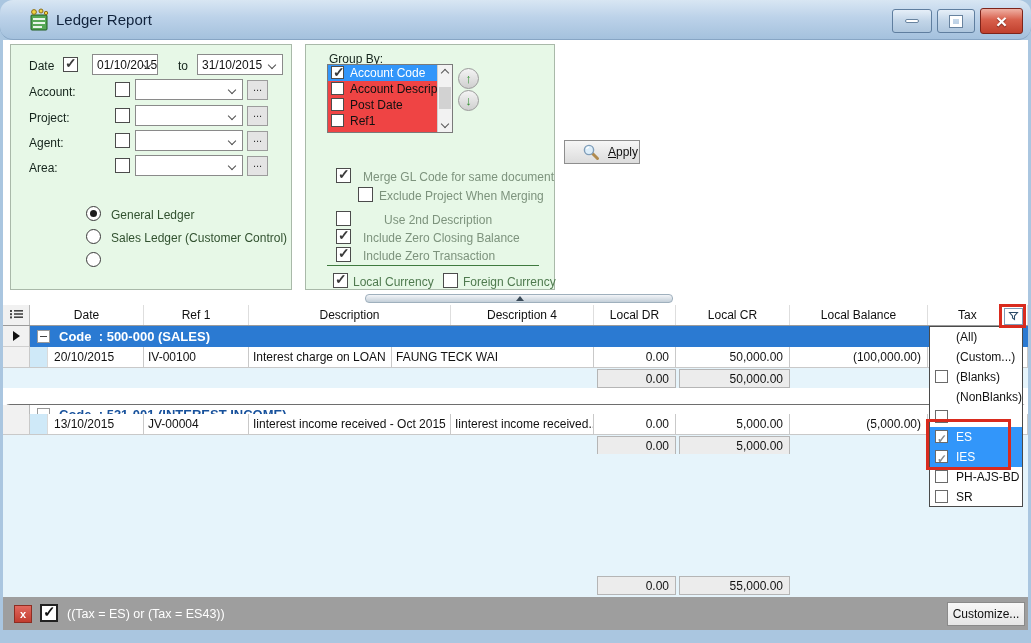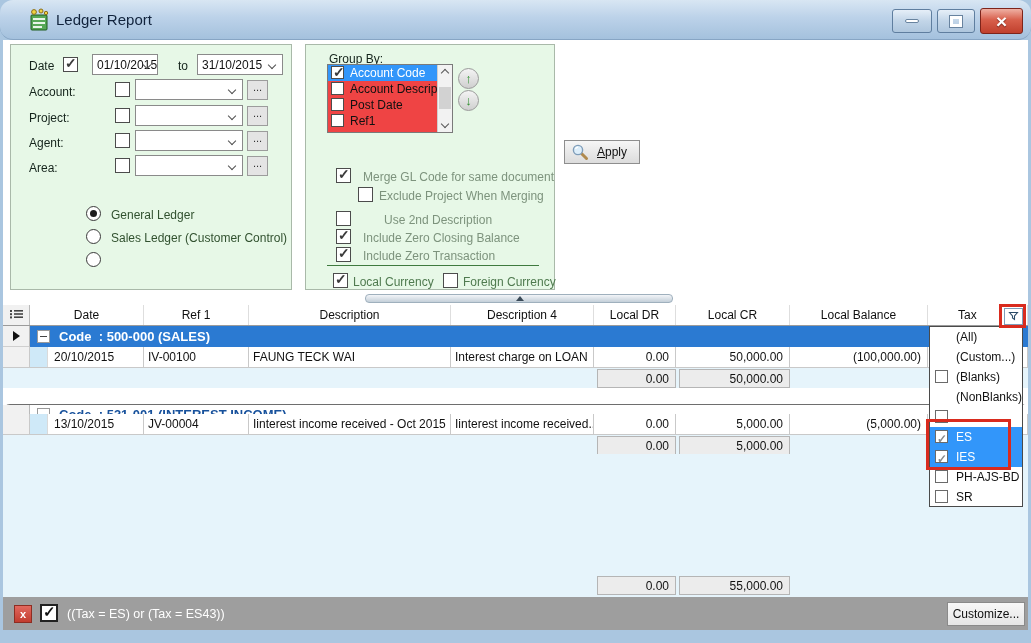--- a/index.html
+++ b/index.html
@@ -63,21 +63,21 @@
   .sb-dn { bottom:5px; transform:rotate(45deg); }
   .circ-btn { position:absolute; left:458px; width:21px; height:21px; border-radius:50%;
     background:linear-gradient(#f4f4f4,#cfcfcf); border:1px solid #9a9a9a;
     display:flex; align-items:center; justify-content:center;
     color:#2e8f2e; font-weight:bold; font-size:13px; }
   .divider { position:absolute; left:327px; top:265px; width:212px; height:1px; background:#3f7a3f; }
 
   
   .apply-btn { position:absolute; left:564px; top:140px; width:76px; height:24px;
     background:linear-gradient(#f6f6f6,#dcdcdc); border:1px solid #8e8e8e;
-    display:flex; align-items:center; padding-left:6px; }
+    display:flex; align-items:center; padding-left:17px; }
   .apply-label { display:block; margin-left:8px; font-size:12px; color:#111; }
   .apply-label::first-letter { text-decoration:underline; }
 
   
   .splitter { position:absolute; left:3px; top:292px; width:1025px; height:13px; background:#fff; }
   .split-thumb { position:absolute; left:362px; top:2px; width:308px; height:9px; border-radius:4px;
     background:linear-gradient(#f2f5f8,#c4cfd9); border:1px solid #9fb0bd; }
   .split-arrow { position:absolute; left:150px; top:1px; width:0; height:0;
     border-left:4px solid transparent; border-right:4px solid transparent;
     border-bottom:5px solid #3a4a58; }
@@ -320,22 +320,22 @@
   </div>
 </div>
 
 <div class="grow drow" style="top:347px;">
   <div class="cell w-gut gut-cell"></div>
   <div class="cell w-date d-date">
       <span class="indent"></span>
       <span>20/10/2015</span>
     </div>
   <div class="cell w-ref">IV-00100</div>
+  <div class="cell w-desc2">Interest charge on LOAN</div>
   <div class="cell w-desc">FAUNG TECK WAI</div>
-  <div class="cell w-desc2">Interest charge on LOAN</div>
   <div class="cell w-dr num">0.00</div>
   <div class="cell w-cr num">50,000.00</div>
   <div class="cell w-bal num">(100,000.00)</div>
   <div class="cell w-tax"></div>
 </div>
 
 <div class="grow sumrow" style="top:368px;"></div>
 <div class="sumcell" style="left:597px;top:369px;width:79px;">0.00</div>
 <div class="sumcell" style="left:679px;top:369px;width:111px;">50,000.00</div>
 

